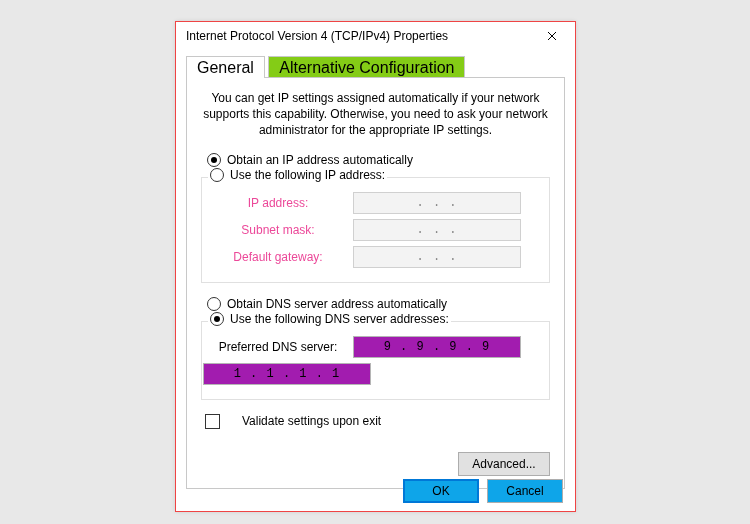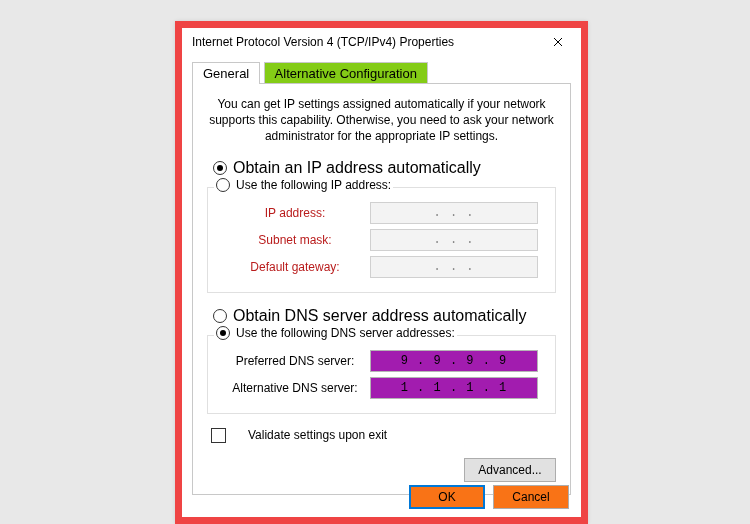--- a/index.html
+++ b/index.html
@@ -12,21 +12,21 @@
     font-size: 12px;
     color: #000;
   }
   .dialog {
     position: absolute;
     left: 175px;
     top: 21px;
     width: 399px;
     height: 489px;
     background: #ffffff;
-    border: 7px solid #ef4444;
+    border: 1px solid #ef4444;
     box-shadow: 0 0 4px rgba(0,0,0,0.1);
   }
   .titlebar {
     display: flex;
     align-items: center;
     height: 28px;
     padding: 0 6px 0 10px;
   }
   .titlebar .title {
     flex: 1;
@@ -48,21 +48,21 @@
   }
   .tab {
     position: relative;
     display: inline-block;
     height: 21px;
     line-height: 21px;
     padding: 0 10px;
     border: 1px solid #c8c8c8;
     border-bottom: none;
     background: #ffffff;
-    font-size: 13px;
+    font-size: 16px;
     vertical-align: bottom;
     z-index: 2;
     text-align: center;
   }
   .tab.inactive {
     background: #84cc16;
     z-index: 0;
   }
   .tabpanel {
     position: relative;
@@ -78,21 +78,21 @@
   .intro {
     font-size: 12px;
     line-height: 1.35;
     margin-bottom: 14px;
   }
   .radio-row {
     display: flex;
     align-items: center;
     gap: 6px;
     margin: 2px 0 2px 6px;
-    font-size: 16px;
+    font-size: 12px;
   }
   .radio {
     width: 12px;
     height: 12px;
     border: 1px solid #333;
     border-radius: 50%;
     display: inline-flex;
     align-items: center;
     justify-content: center;
     background: #fff;
@@ -100,21 +100,21 @@
   .radio.selected::after {
     content: "";
     width: 6px;
     height: 6px;
     background: #000;
     border-radius: 50%;
   }
   .groupbox {
     border: 1px solid #e0e0e0;
     margin: 0 0 14px 0;
-    padding: 10px 12px 10px 12px;
+    padding: 10px 12px 10px 1px;
     position: relative;
   }
   .groupbox .legend {
     position: absolute;
     top: -10px;
     left: 6px;
     background: #fff;
     padding: 0 2px;
     display: flex;
     align-items: center;
@@ -123,21 +123,21 @@
   .field-row {
     display: flex;
     align-items: center;
     height: 24px;
     margin: 3px 0;
   }
   .field-label {
     width: 150px;
     font-size: 12px;
   }
-  .field-label.disabled { color: #b91c1c; }
+  .field-label.disabled { color: #ec4899; }
   .ipbox {
     width: 166px;
     height: 20px;
     border: 1px solid #b5b5b5;
     background: #a21caf;
     display: flex;
     align-items: center;
     justify-content: center;
     font-family: "Courier New", monospace;
     font-size: 12px;
@@ -177,21 +177,21 @@
     position: absolute;
     right: 12px;
     bottom: 8px;
     display: flex;
     gap: 8px;
   }
   .btn {
     width: 74px;
     height: 22px;
     border: 1px solid #adadad;
-    background: #f97316;
+    background: #0ea5e9;
     font-size: 12px;
     display: flex;
     align-items: center;
     justify-content: center;
   }
   .btn.default {
     border: 1px solid #0078d7;
     box-shadow: inset 0 0 0 1px #0078d7;
   }
 </style>
@@ -251,21 +251,20 @@
     <div class="groupbox" style="margin-top:10px;">
       <div class="legend">
         <span class="radio selected"></span>
         <span>Use the following DNS server addresses:</span>
       </div>
       <div class="field-row">
         <div class="field-label">Preferred DNS server:</div>
         <div class="ipbox">9 . 9 . 9 . 9</div>
       </div>
       <div class="field-row">
-        <div class="field-label">Alternative DNS server:</div>
         <div class="ipbox">1 . 1 . 1 . 1</div>
       </div>
     </div>
 
     <div class="checkbox-row">
       <span class="checkbox"></span>
       <span>Validate settings upon exit</span>
     </div>
 
     <div class="adv-btn">Advanced...</div>

